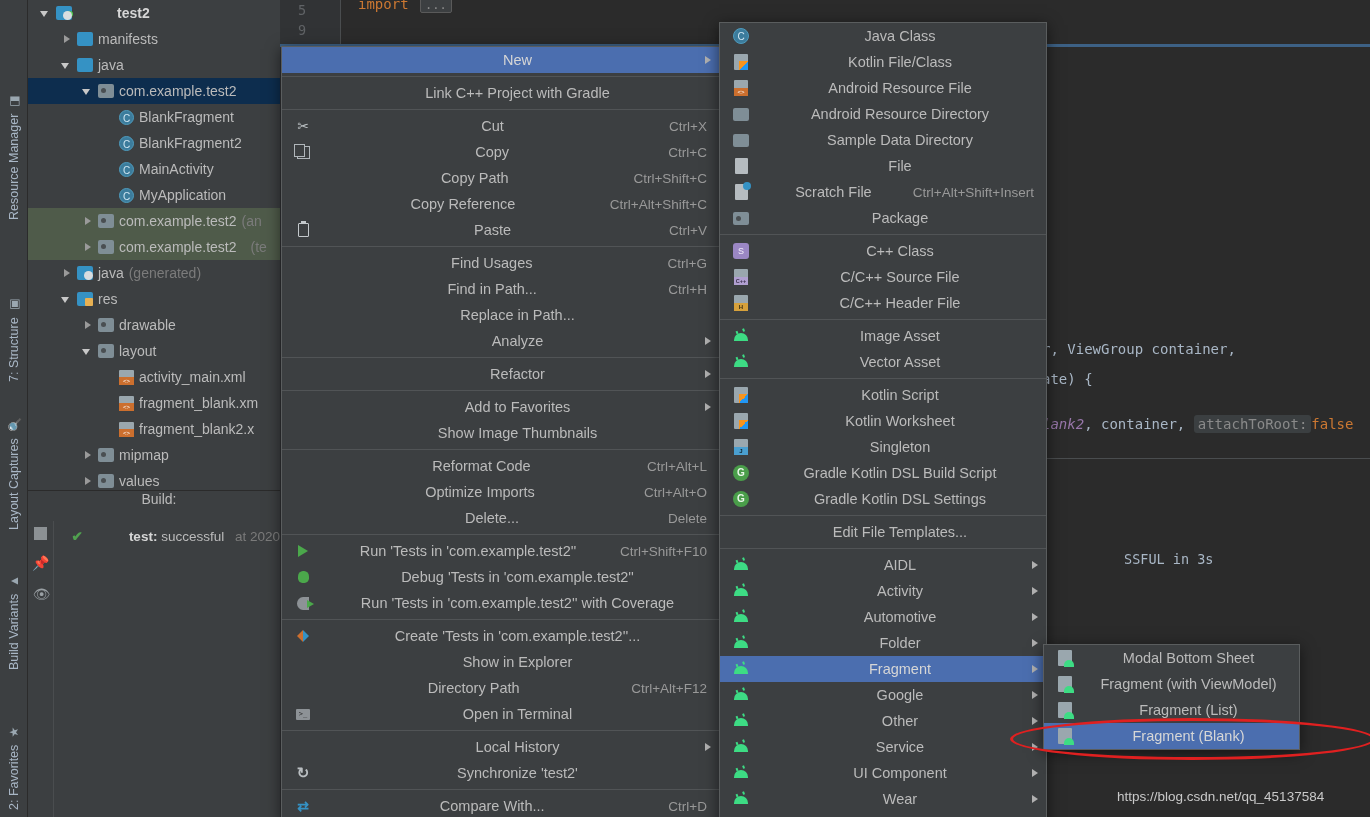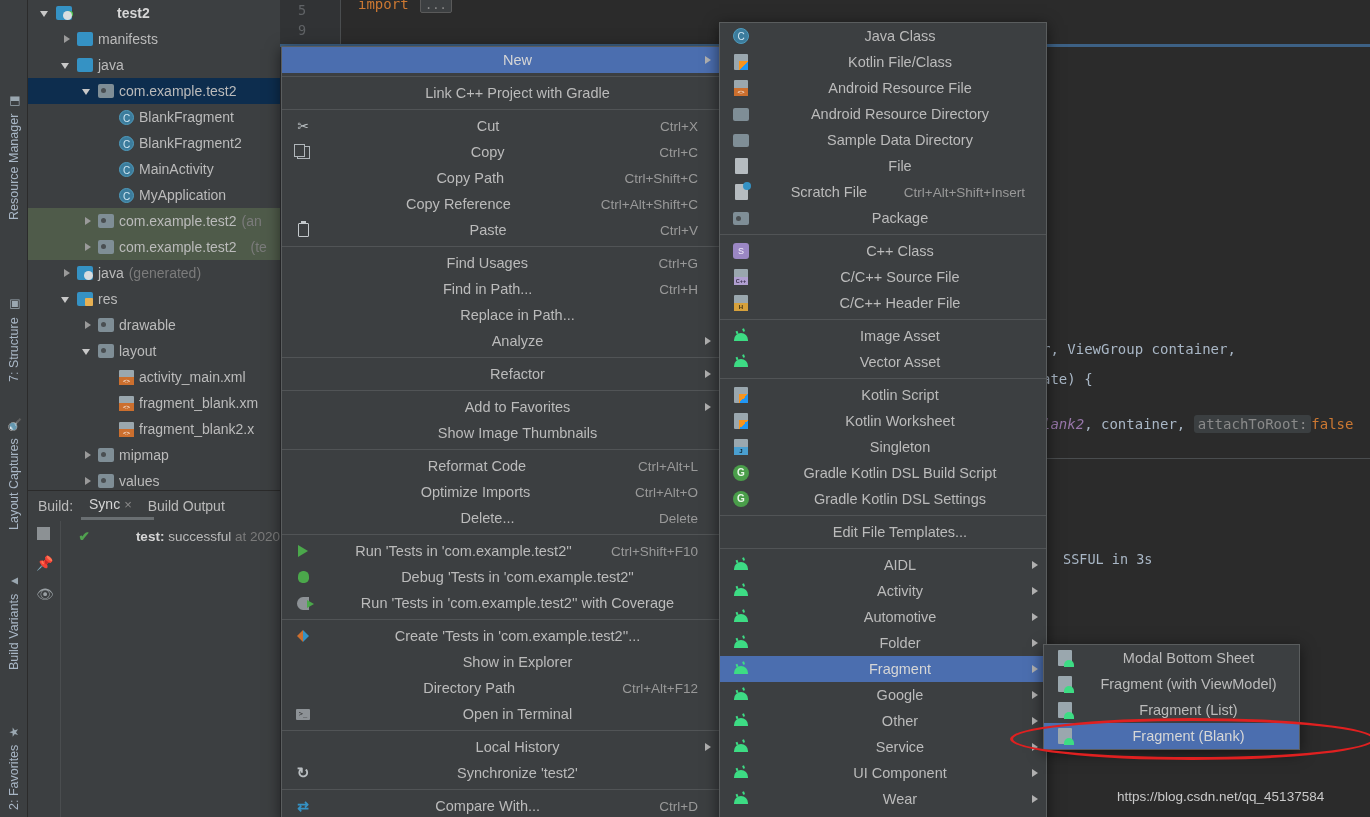--- a/index.html
+++ b/index.html
@@ -37,30 +37,30 @@
     background:#e8b153; border-radius:1px;}
   .ficon.gen::after{ content:""; position:absolute; right:0; bottom:0; width:9px; height:9px;
     background:#d8dde0; border-radius:50%;}
   .cicon { width:15px; height:15px; margin-right:5px; flex:none; border-radius:50%;
     background:#3c7c9c; color:#cfe6f2; font-size:10px; line-height:15px; text-align:center;
     border:1px solid #4e9bbd; }
   .xicon { width:15px; height:15px; margin-right:5px; flex:none; position:relative;
     background:#9aa7ae; border-radius:1px; }
   .xicon::after{ content:"<>"; position:absolute; left:0; bottom:0; right:0; height:8px;
     background:#cc6f2e; color:#fff; font-size:6px; line-height:8px; text-align:center; }
-  .dim { color:#7b7b7b; }
+  .dim { color:#7b7b7b;margin-left:7px; }
   .bold { font-weight:bold; color:#d6d6d6;margin-left:40px; }
   .greendot { display:inline-block; width:6px; height:6px; border-radius:50%;
     background:#4ec94e; position:absolute; left:11px; bottom:3px; }
 
   
   .buildpanel { position:absolute; left:28px; top:490px; width:252px; height:327px;
     background:#3c3f41; border-top:1px solid #2b2b2b; }
   .buildtabs { height:30px; display:flex; align-items:center; gap:14px; padding-left:10px;
-    color:#bbbbbb; font-size:14px; }
+    color:#bbbbbb; font-size:14px;flex-direction:column; }
   .tab-active { position:relative; color:#d6d6d6; padding:0 2px 5px 2px; }
   .tab-active .u { position:absolute; left:-6px; right:-20px; bottom:-3px; height:3px; background:#6a6f72; }
   .closex { color:#8a8a8a; font-size:13px; margin-left:4px; }
   .buildbody { position:absolute; left:0; top:30px; right:0; bottom:0; display:flex; }
   .buildgutter { width:36px; background:#3c3f41; border-right:1px solid #4a4d4f;
      padding-top:6px; display:flex; flex-direction:column; align-items:center; gap:16px; }
   .gbtn { width:15px; height:15px; color:#9aa0a4; font-size:14px; line-height:15px; text-align:center;}
   .gsq { width:13px; height:13px; background:#8c9194; }
   .buildlog { flex:1; background:#3c3f41; padding:7px 0 0 18px;
     color:#bbbbbb; font-size:13.5px; white-space:nowrap; }
@@ -83,21 +83,21 @@
     font-family:"DejaVu Sans Mono", monospace;}
   .edsep { position:absolute; background:#4a4d4f; }
 
   
   .menu { position:absolute; background:#3c3f41; border:1px solid #5a5d5e;
     box-shadow:0 3px 14px rgba(0,0,0,.55); }
   .mi { position:relative; height:26px; display:flex; align-items:center;
     color:#bbbbbb; font-size:14.5px; white-space:nowrap; padding-left:10px; }
   .mi.sel { background:#4b6eaf; color:#d6d6d6; }
   .mi .mtext { flex:1;text-align:center; }
-  .mi .acc { color:#999999; font-size:13.5px; padding-right:21px; }
+  .mi .acc { color:#999999; font-size:13.5px; padding-right:12px; }
   .mi .mic { width:22px; flex:none; display:inline-flex; align-items:center; justify-content:center;
      margin-right:2px; }
   .mi .sub { position:absolute; right:8px; top:9px; width:0; height:0;
      border-left:6px solid #b0b0b0; border-top:4px solid transparent; border-bottom:4px solid transparent;}
   .msep { height:1px; background:#515456; margin:3px 0; }
   .u { text-decoration:underline; }
 
   
   .g-scissors::before{content:"\2702"; color:#b9bec1; font-size:14px;}
   .g-copy { width:13px; height:13px; border:1.6px solid #b0b6ba; position:relative;}
@@ -177,21 +177,21 @@
   <div class="bluebar"></div>
 
   <div class="code k-white" style="left:1042px; top:341px;">r, ViewGroup container,</div>
   <div class="code k-white" style="left:1042px; top:371px;">ate) {</div>
   <div class="code" style="left:1042px; top:416px;">
     <span class="k-purple">lank2</span><span class="k-white">, container, </span><span class="k-hint">attachToRoot:</span><span class="k-orange">false</span>
   </div>
   <div class="edsep" style="left:1040px; top:330px; width:1px; height:130px;"></div>
   <div class="edsep" style="left:1040px; top:458px; right:0; width:330px; height:1px;"></div>
   <div class="edsep" style="left:1040px; top:470px; width:1px; height:347px;"></div>
-  <div class="code k-white" style="left:1048px; top:551px; font-size:13.5px;padding-left:15px;">SSFUL in 3s</div>
+  <div class="code k-white" style="left:1109px; top:551px; font-size:13.5px;padding-left:15px;">SSFUL in 3s</div>
 
   <div class="toolstrip">
     <div class="vlabel" style="top:60px; height:160px;">
       <span>Resource Manager</span>
       <span class="ico">◨</span>
     </div>
     <div class="vlabel" style="top:272px; height:110px;">
       <span>7: Structure</span>
       <span class="ico">▣</span>
     </div>

